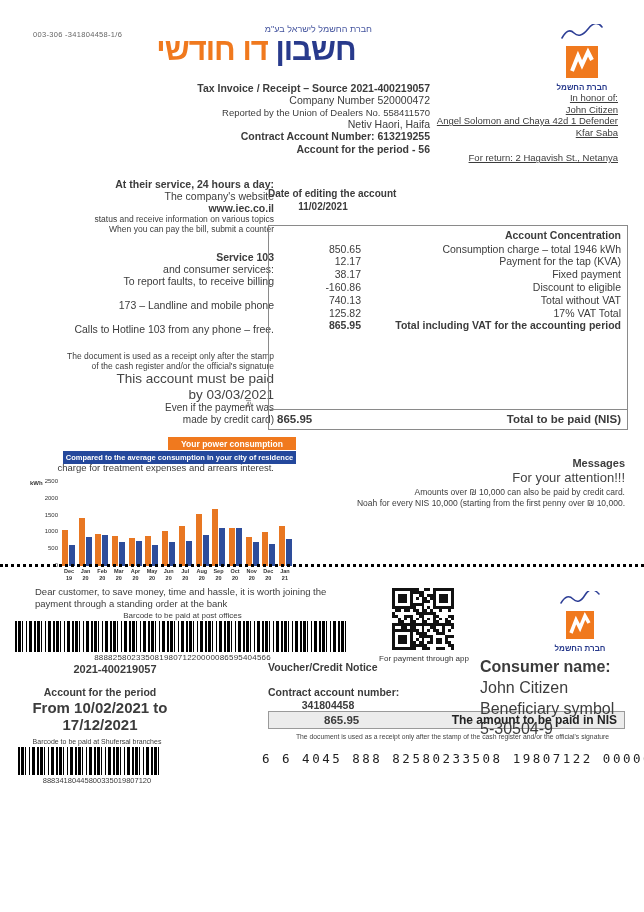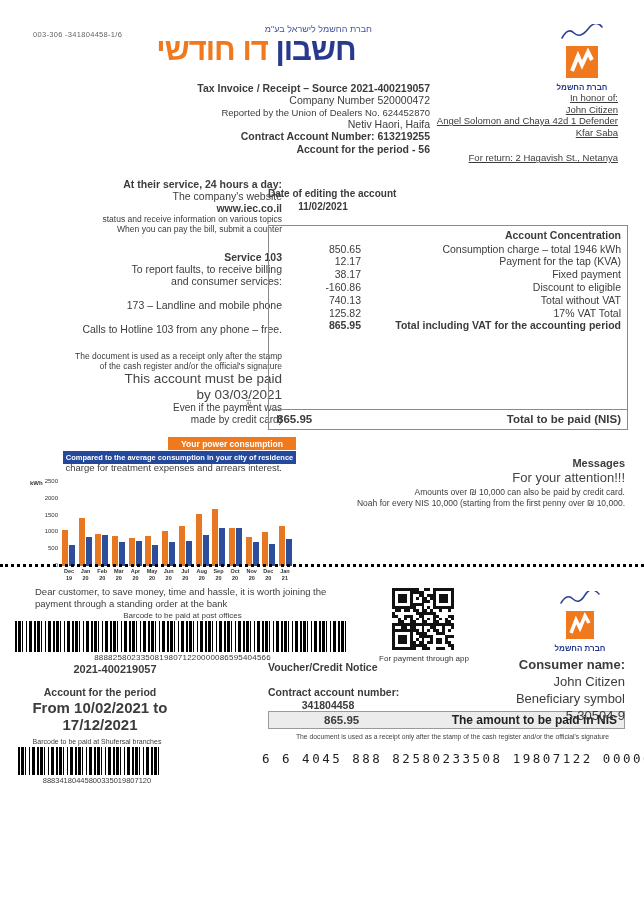--- a/index.html
+++ b/index.html
@@ -24,21 +24,21 @@
   .logo-sq { display:inline-block; }
   .logo-name { font-size:8px; font-weight:bold; color:#283a8c; margin-top:1px; }
 
   .inv-header { left:150px; top:82px; width:280px; text-align:right; font-size:10.5px; line-height:1.18; color:#3c3c3c; }
   .inv-header .s { font-size:9.5px; }
 
   .cust-block { left:400px; top:92px; width:218px; text-align:right; font-size:9.5px; line-height:1.22;text-decoration:underline; }
   .cust-return { margin-top:14px; }
 
   
-  .svc { left:20px; top:178px; width:262px; text-align:right; font-size:10.5px; line-height:1.15; }
+  .svc { left:12px; top:178px; width:262px; text-align:right; font-size:10.5px; line-height:1.15; }
   .svc .small { font-size:8.5px; line-height:1.2; }
   .svc .gap8 { height:8px; } .svc .gap12 { height:12px; } .svc .gap16 { height:16px; }
   .must-pay { font-size:13.5px; line-height:1.15; color:#444; }
   .even-if { font-size:10px; line-height:1.2; }
   .failure { font-size:9.5px; line-height:1.25; }
 
   
   .edit-date { left:268px; top:188px; width:150px; font-size:10px; font-weight:bold; }
   .edit-date .v { text-align:center; width:110px; margin-top:2px; }
   .acct-box { left:268px; top:225px; width:360px; height:205px; border:1px solid #8a8a8a; display:flex; flex-direction:column; padding:3px 6px 0 4px; }
@@ -92,21 +92,21 @@
   .amount-row { left:268px; top:711px; width:357px; height:18px; background:#ececec; border:1px solid #9a9a9a; display:flex; align-items:center; }
   .amount-val { font-size:11.5px; font-weight:bold; margin-left:55px; }
   .amount-lbl { flex:1; text-align:right; padding-right:7px; font-size:12px; font-weight:bold; color:#222; }
   .receipt-small { left:275px; top:733px; width:355px; font-size:6.8px; text-align:center; color:#444; }
   .ocr-line { left:262px; top:751px; width:380px; font-family:"DejaVu Sans Mono", monospace; font-size:12.5px; letter-spacing:2.5px; color:#222; white-space:nowrap; }
 
   .qr { left:392px; top:588px; width:62px; height:62px; display:grid; grid-template-columns:repeat(21,1fr); grid-template-rows:repeat(21,1fr); }
   .qr-cell { width:100%; height:100%; }
   .qr-label { left:374px; top:654px; width:100px; font-size:8px; text-align:center; color:#333; }
 
-  .consumer { left:480px; top:657px; width:145px; text-align:right; font-size:13px; line-height:1.3; }
+  .consumer { left:480px; top:657px; width:145px; font-size:16px; line-height:1.3; }
 </style>
 </head>
 <body>
 
 <div class="page">
 
   <div class="abs doc-code">003-306   -341804458-1/6</div>
 
   <div class="abs masthead">
     <div class="company-full" dir="rtl">חברת החשמל לישראל בע"מ</div>
@@ -122,21 +122,21 @@
         <rect width="32" height="32" fill="#f0791e"></rect>
         <path d="M6 25 L12 10 L16 19 L22 6 L26 14" stroke="#fff" stroke-width="4" fill="none"></path>
       </svg>
     </div>
     <div class="logo-name">חברת החשמל</div>
   </div>
 
   <div class="abs inv-header">
     <div class="b">Tax Invoice / Receipt – Source 2021-400219057</div>
     <div>Company Number 520000472</div>
-    <div class="s">Reported by the Union of Dealers No. 624452870</div>
+    <div class="s">Reported by the Union of Dealers No. 558411570</div>
     <div>Netiv Haori, Haifa</div>
     <div class="b">Contract Account  Number: 613219255</div>
     <div class="b">Account for the period - 56</div>
   </div>
 
   <div class="abs cust-block">
     <div>In honor of:</div>
     <div>John Citizen</div>
     <div>Angel Solomon and Chaya 42d 1 Defender</div>
     <div>Kfar Saba</div>
@@ -147,22 +147,22 @@
     <div class="b">At their service, 24 hours a day:</div>
     <div>The company's website</div>
     <div class="b">www.iec.co.il</div>
     <div class="small">
       <div>status and receive information on various topics</div>
       <div>When you can pay the bill, submit a counter</div>
     </div>
     <div class="gap16"></div>
     <div class="b">Service 103</div>
     <div>
+      <div>and consumer services:</div>
       <div>To report faults, to receive billing</div>
-      <div>and consumer services:</div>
     </div>
     <div class="gap12"></div>
     <div>173 – Landline and mobile phone</div>
     <div class="gap12"></div>
     <div>Calls to Hotline 103 from any phone – free.</div>
     <div class="gap16"></div>
     <div class="small">
       <div>The document is used as a receipt only after the stamp</div>
       <div>of the cash register and/or the official's signature</div>
     </div>

